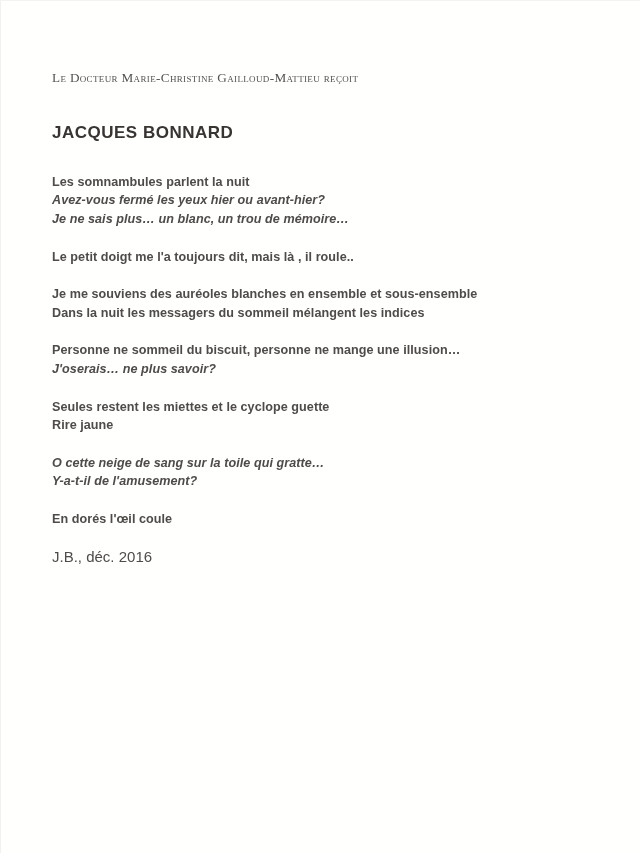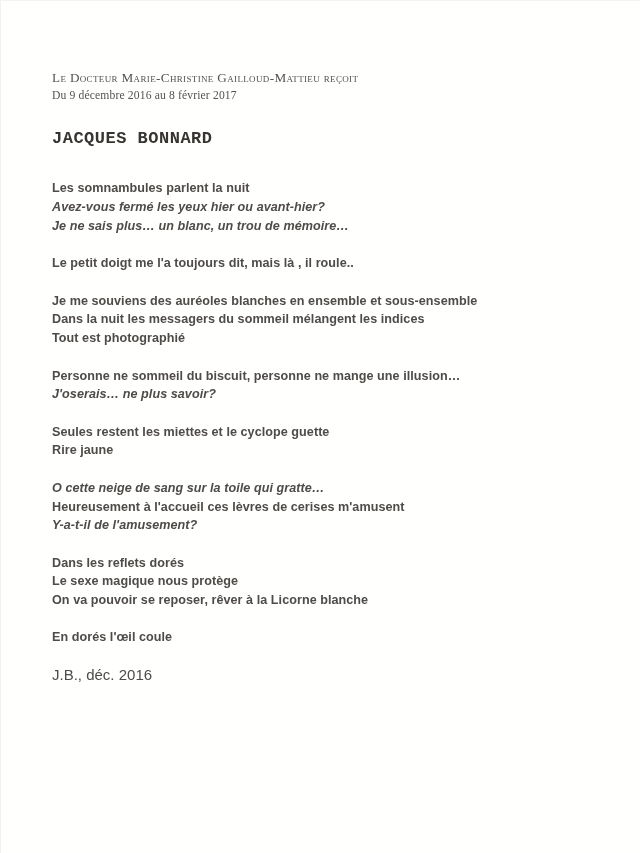--- a/index.html
+++ b/index.html
@@ -62,22 +62,22 @@
     font-size: 11.6px;
     letter-spacing: 0.15px;
     color: #55524f;
     margin-top: 2px;
     line-height: 1.25;
     white-space: nowrap;
   }
 
   
   .title {
-    margin-top: 26px;
-    font-family: Liberation Mono, monospace;
+    margin-top: 36px;
+    font-family: Liberation Sans, sans-serif;
     font-weight: bold;
     font-size: 17px;
     letter-spacing: 0.5px;
     color: #373431;
     line-height: 1.2;
   }
 
   
   .poem {
     margin-top: 30px;
@@ -110,55 +110,47 @@
 <body>
 
 <div class="page">
   <div class="plate-edge-left"></div>
   <div class="plate-edge-top"></div>
 
   <div class="content">
 
     <div class="header-line">Le Docteur Marie-Christine Gailloud-Mattieu reçoit</div>
 
-    <div class="header-dates">Du 9 décembre 2016 au 8 février 2017</div>
 
     <div class="title">JACQUES BONNARD</div>
 
     <div class="poem">
         <div class="stanza">
           <div class="line">Les somnambules parlent la nuit</div>
           <div class="line italic">Avez-vous fermé les yeux hier ou avant-hier?</div>
           <div class="line italic">Je ne sais plus… un blanc, un trou de mémoire…</div>
         </div>
         <div class="stanza">
           <div class="line">Le petit doigt me l'a toujours dit, mais là , il roule..</div>
         </div>
         <div class="stanza">
           <div class="line">Je me souviens des auréoles blanches en ensemble et sous-ensemble</div>
           <div class="line">Dans la nuit les messagers du sommeil mélangent les indices</div>
-          <div class="line">Tout est photographié</div>
         </div>
         <div class="stanza">
           <div class="line">Personne ne sommeil du biscuit, personne ne mange une illusion…</div>
           <div class="line italic">J'oserais…  ne plus savoir?</div>
         </div>
         <div class="stanza">
           <div class="line">Seules restent les miettes et le cyclope guette</div>
           <div class="line">Rire jaune</div>
         </div>
         <div class="stanza">
           <div class="line italic">O cette neige de sang sur la toile qui gratte…</div>
-          <div class="line">Heureusement à l'accueil ces lèvres de cerises m'amusent</div>
           <div class="line italic">Y-a-t-il de l'amusement?</div>
-        </div>
-        <div class="stanza">
-          <div class="line">Dans les reflets dorés</div>
-          <div class="line">Le sexe magique nous protège</div>
-          <div class="line">On va pouvoir se reposer, rêver à la Licorne blanche</div>
         </div>
         <div class="stanza">
           <div class="line">En dorés l'œil coule</div>
         </div>
       </div>
 
     <div class="signature">J.B., déc. 2016</div>
 
   </div>
 </div>

